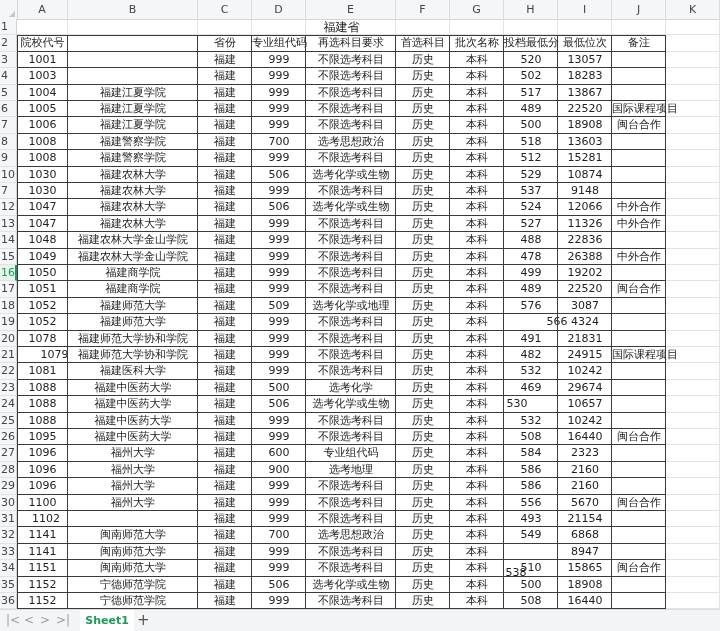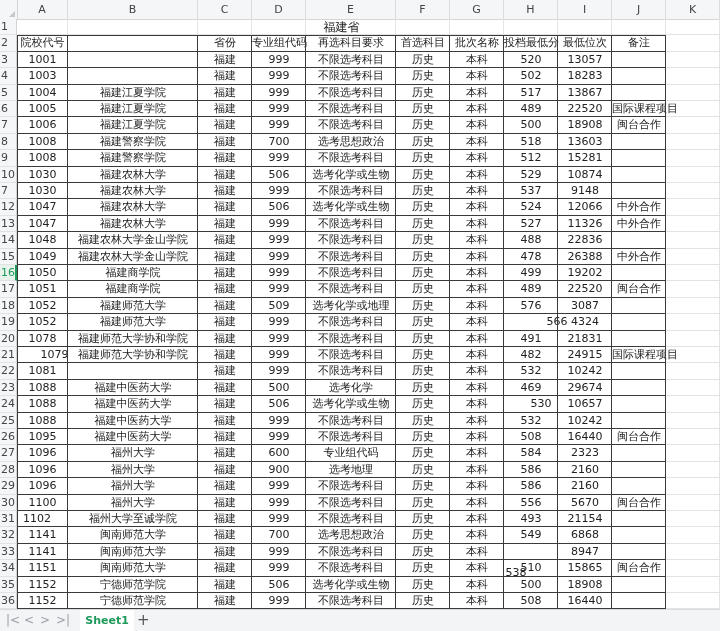--- a/index.html
+++ b/index.html
@@ -366,20 +366,21 @@
         <div class="cell" style="left: 235px; width: 54px; height: 16.4px; line-height: 16.4px;">999</div>
         <div class="cell" style="left: 289px; width: 90px; height: 16.4px; line-height: 16.4px;">不限选考科目</div>
         <div class="cell" style="left: 379px; width: 54px; height: 16.4px; line-height: 16.4px;">历史</div>
         <div class="cell" style="left: 433px; width: 54px; height: 16.4px; line-height: 16.4px;">本科</div>
         <div class="cell" style="left: 487px; width: 54px; height: 16.4px; line-height: 16.4px;">482</div>
         <div class="cell" style="left: 541px; width: 54px; height: 16.4px; line-height: 16.4px;">24915</div>
         <div class="cell" style="left: 595px; width: 54px; height: 16.4px; line-height: 16.4px;">国际课程项目</div>
       </div>
       <div class="row" style="top: 344.4px; height: 16.4px;">
         <div class="cell" style="left: 0px; width: 51px; height: 16.4px; line-height: 16.4px;">1081</div>
+        <div class="cell" style="left: 51px; width: 130px; height: 16.4px; line-height: 16.4px;">福建医科大学</div>
         <div class="cell" style="left: 181px; width: 54px; height: 16.4px; line-height: 16.4px;">福建</div>
         <div class="cell" style="left: 235px; width: 54px; height: 16.4px; line-height: 16.4px;">999</div>
         <div class="cell" style="left: 289px; width: 90px; height: 16.4px; line-height: 16.4px;">不限选考科目</div>
         <div class="cell" style="left: 379px; width: 54px; height: 16.4px; line-height: 16.4px;">历史</div>
         <div class="cell" style="left: 433px; width: 54px; height: 16.4px; line-height: 16.4px;">本科</div>
         <div class="cell" style="left: 487px; width: 54px; height: 16.4px; line-height: 16.4px;">532</div>
         <div class="cell" style="left: 541px; width: 54px; height: 16.4px; line-height: 16.4px;">10242</div>
         <div class="cell" style="left: 595px; width: 54px; height: 16.4px; line-height: 16.4px;"></div>
       </div>
       <div class="row" style="top: 360.8px; height: 16.4px;">
@@ -395,21 +396,21 @@
         <div class="cell" style="left: 595px; width: 54px; height: 16.4px; line-height: 16.4px;"></div>
       </div>
       <div class="row" style="top: 377.2px; height: 16.4px;">
         <div class="cell" style="left: 0px; width: 51px; height: 16.4px; line-height: 16.4px;">1088</div>
         <div class="cell" style="left: 51px; width: 130px; height: 16.4px; line-height: 16.4px;">福建中医药大学</div>
         <div class="cell" style="left: 181px; width: 54px; height: 16.4px; line-height: 16.4px;">福建</div>
         <div class="cell" style="left: 235px; width: 54px; height: 16.4px; line-height: 16.4px;">506</div>
         <div class="cell" style="left: 289px; width: 90px; height: 16.4px; line-height: 16.4px;">选考化学或生物</div>
         <div class="cell" style="left: 379px; width: 54px; height: 16.4px; line-height: 16.4px;">历史</div>
         <div class="cell" style="left: 433px; width: 54px; height: 16.4px; line-height: 16.4px;">本科</div>
-        <div class="cell" style="left: 497px; width: 54px; height: 16.4px; line-height: 16.4px;">530</div>
+        <div class="cell" style="left: 473px; width: 54px; height: 16.4px; line-height: 16.4px;">530</div>
         <div class="cell" style="left: 541px; width: 54px; height: 16.4px; line-height: 16.4px;">10657</div>
         <div class="cell" style="left: 595px; width: 54px; height: 16.4px; line-height: 16.4px;"></div>
       </div>
       <div class="row" style="top: 393.6px; height: 16.4px;">
         <div class="cell" style="left: 0px; width: 51px; height: 16.4px; line-height: 16.4px;">1088</div>
         <div class="cell" style="left: 51px; width: 130px; height: 16.4px; line-height: 16.4px;">福建中医药大学</div>
         <div class="cell" style="left: 181px; width: 54px; height: 16.4px; line-height: 16.4px;">福建</div>
         <div class="cell" style="left: 235px; width: 54px; height: 16.4px; line-height: 16.4px;">999</div>
         <div class="cell" style="left: 289px; width: 90px; height: 16.4px; line-height: 16.4px;">不限选考科目</div>
         <div class="cell" style="left: 379px; width: 54px; height: 16.4px; line-height: 16.4px;">历史</div>
@@ -472,22 +473,21 @@
         <div class="cell" style="left: 181px; width: 54px; height: 16.4px; line-height: 16.4px;">福建</div>
         <div class="cell" style="left: 235px; width: 54px; height: 16.4px; line-height: 16.4px;">999</div>
         <div class="cell" style="left: 289px; width: 90px; height: 16.4px; line-height: 16.4px;">不限选考科目</div>
         <div class="cell" style="left: 379px; width: 54px; height: 16.4px; line-height: 16.4px;">历史</div>
         <div class="cell" style="left: 433px; width: 54px; height: 16.4px; line-height: 16.4px;">本科</div>
         <div class="cell" style="left: 487px; width: 54px; height: 16.4px; line-height: 16.4px;">556</div>
         <div class="cell" style="left: 541px; width: 54px; height: 16.4px; line-height: 16.4px;">5670</div>
         <div class="cell" style="left: 595px; width: 54px; height: 16.4px; line-height: 16.4px;">闽台合作</div>
       </div>
       <div class="row" style="top: 492px; height: 16.4px;">
-        <div class="cell" style="left: 0px; width: 40px; height: 16.4px; line-height: 16.4px;">1102</div>
-        <div class="cell" style="left: 51px; width: 130px; height: 16.4px; line-height: 16.4px;">福州大学至诚学院</div>
+        <div class="cell" style="left: 9px; width: 40px; height: 16.4px; line-height: 16.4px;">1102</div>
         <div class="cell" style="left: 181px; width: 54px; height: 16.4px; line-height: 16.4px;">福建</div>
         <div class="cell" style="left: 235px; width: 54px; height: 16.4px; line-height: 16.4px;">999</div>
         <div class="cell" style="left: 289px; width: 90px; height: 16.4px; line-height: 16.4px;">不限选考科目</div>
         <div class="cell" style="left: 379px; width: 54px; height: 16.4px; line-height: 16.4px;">历史</div>
         <div class="cell" style="left: 433px; width: 54px; height: 16.4px; line-height: 16.4px;">本科</div>
         <div class="cell" style="left: 487px; width: 54px; height: 16.4px; line-height: 16.4px;">493</div>
         <div class="cell" style="left: 541px; width: 54px; height: 16.4px; line-height: 16.4px;">21154</div>
         <div class="cell" style="left: 595px; width: 54px; height: 16.4px; line-height: 16.4px;"></div>
       </div>
       <div class="row" style="top: 508.4px; height: 16.4px;">

